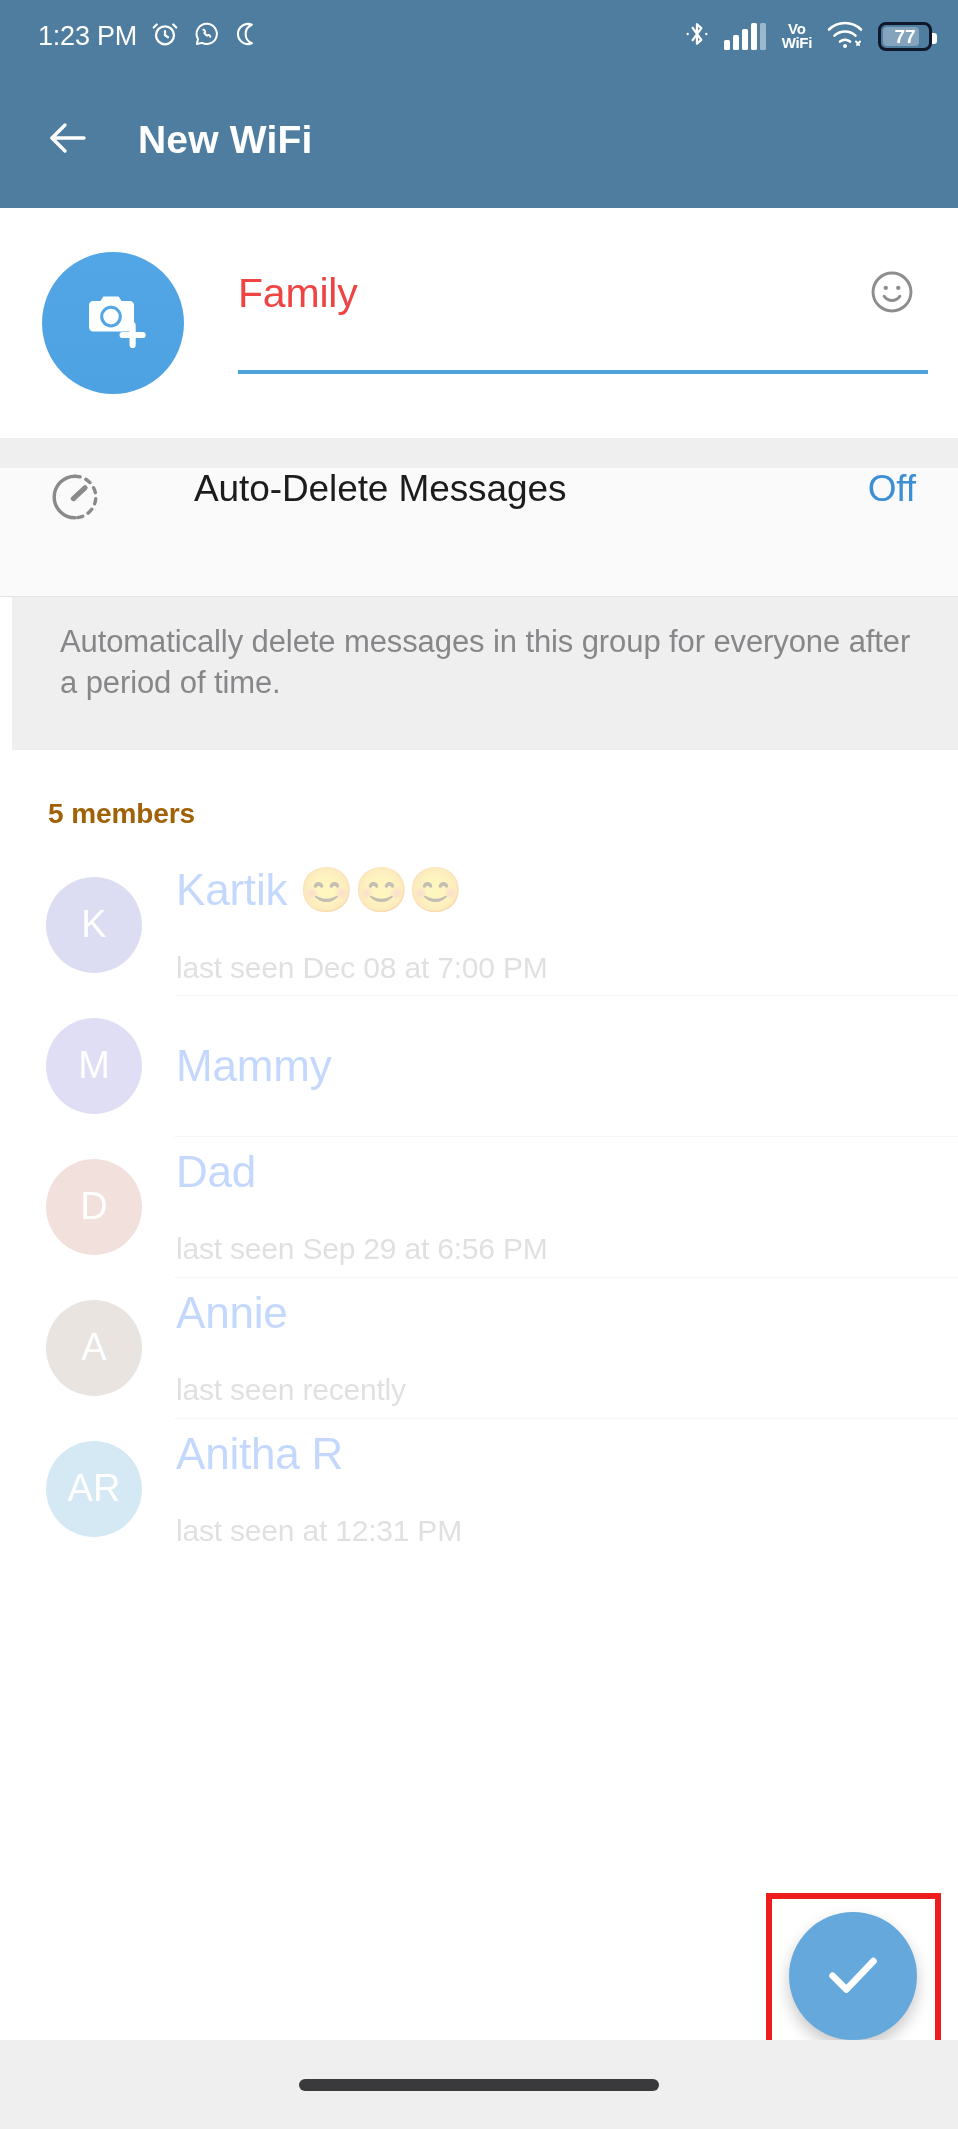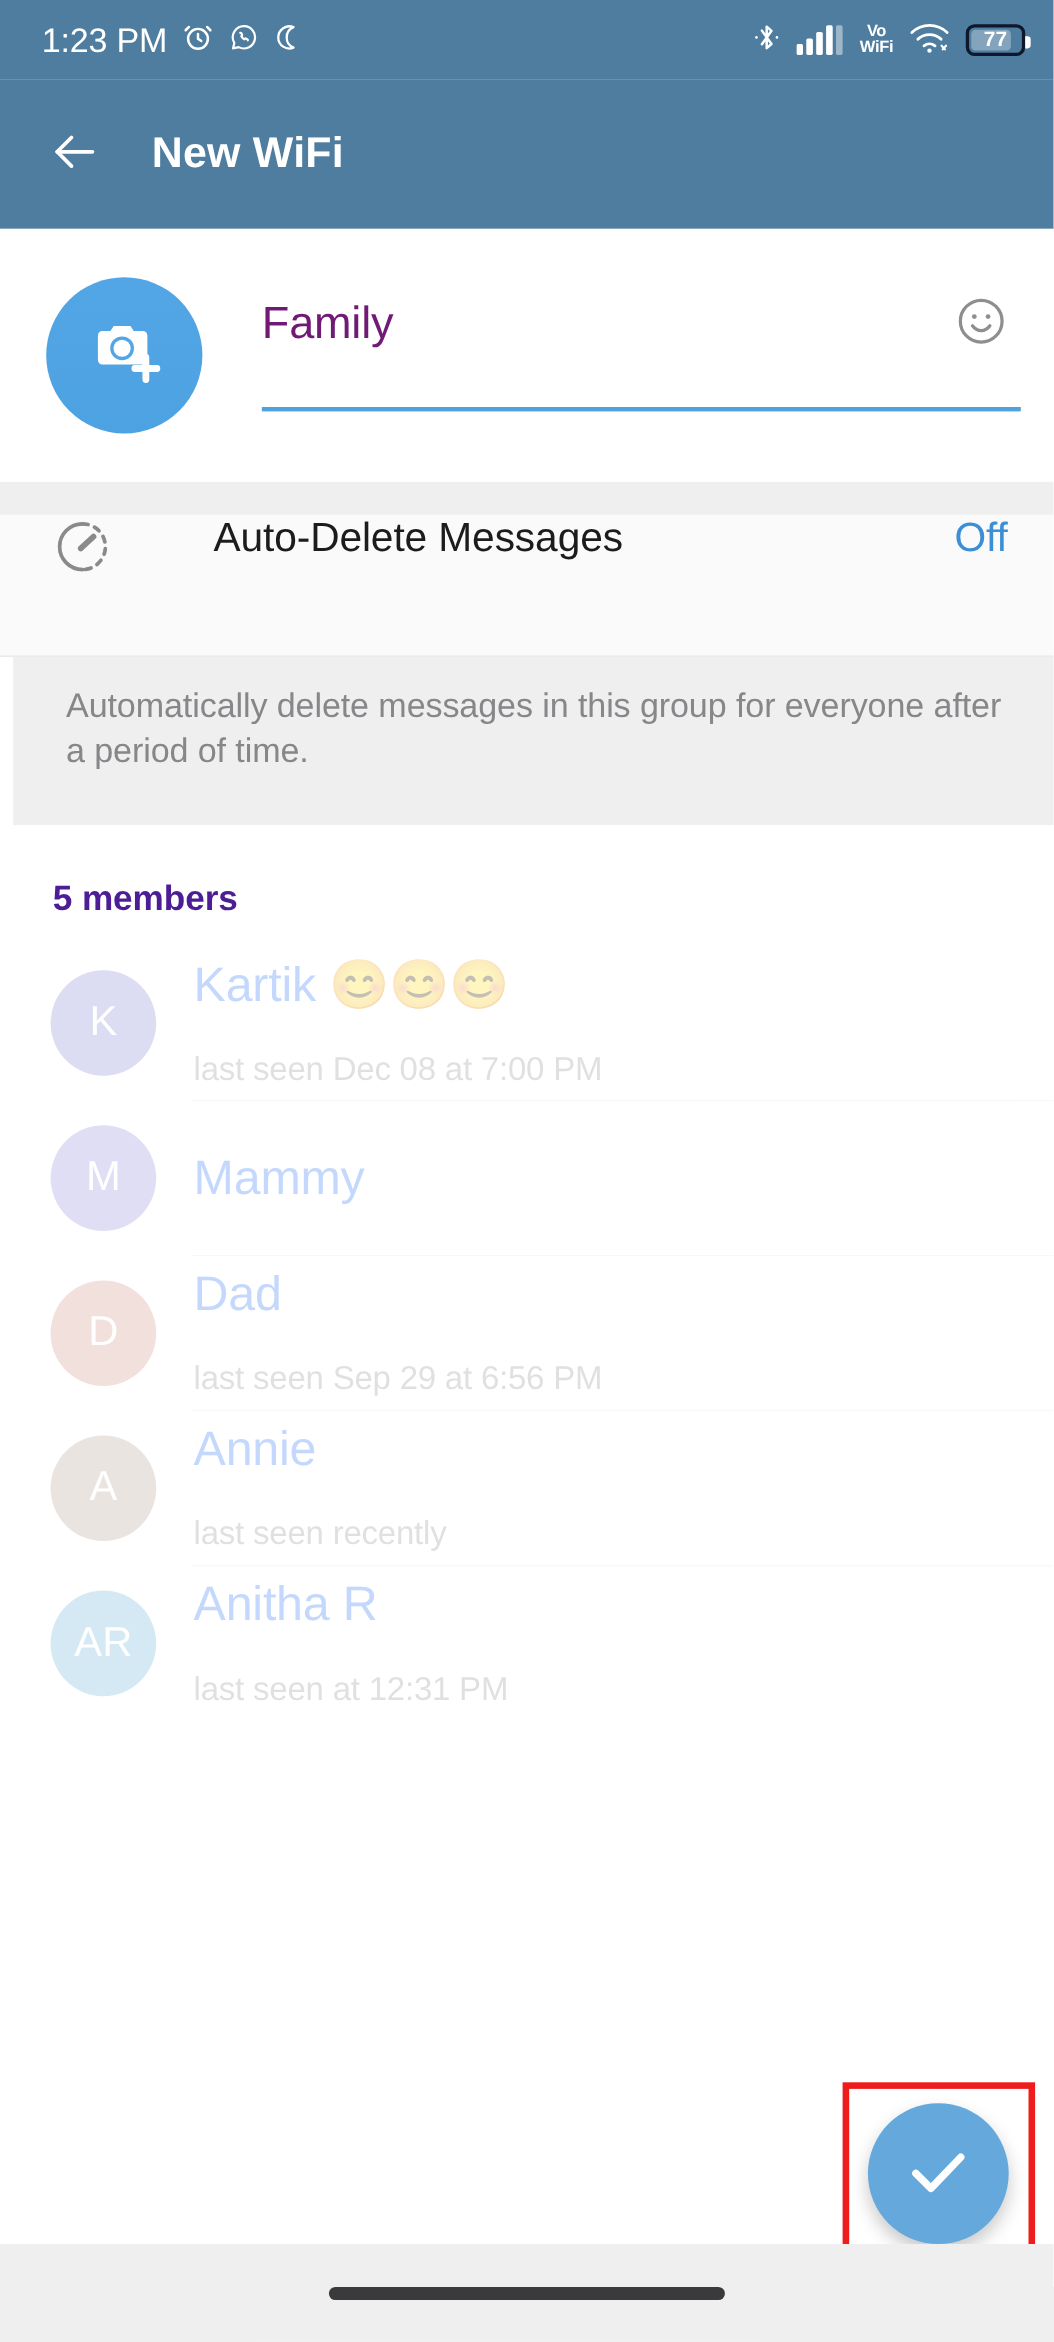--- a/index.html
+++ b/index.html
@@ -32,21 +32,21 @@
     justify-content: space-between;
     padding: 0 26px 0 38px;
   }
   .status-left {
     display: flex;
     align-items: center;
     gap: 13px;
   }
   .status-clock {
     color: #ffffff;
-    font-size: 31px;
+    font-size: 27px;
     font-weight: 500;
     letter-spacing: -0.2px;
     line-height: 1;
     text-align: right;
   }
   .status-right {
     display: flex;
     align-items: center;
     gap: 14px;
   }
@@ -157,21 +157,21 @@
   }
   .name-input {
     position: absolute;
     left: 0; top: 6px;
     width: 100%;
     border: 0;
     outline: none;
     background: transparent;
     font-family: "Liberation Sans", sans-serif;
     font-size: 41px;
-    color: #701a75;
+    color: #ef4444;
     padding: 0 70px 14px 0;
     letter-spacing: -0.2px;
   }
   .name-underline {
     position: absolute;
     left: 0; bottom: 8px;
     width: 100%;
     height: 4px;
     background: #4fa3dd;
   }
@@ -252,23 +252,23 @@
   
   .members-area {
     position: absolute;
     top: 750px; left: 0;
     width: 958px;
     height: 1232px;
     background: #ffffff;
   }
   .members-header {
     padding: 48px 0 0 48px;
-    font-size: 32px;
+    font-size: 28px;
     font-weight: 700;
-    color: #4c1d95;
+    color: #a16207;
     letter-spacing: -0.1px;
   }
   .member-list {
     margin-top: 24px;
     
     opacity: 0.30;
     filter: blur(0.6px);
   }
   .member-row {
     position: relative;

